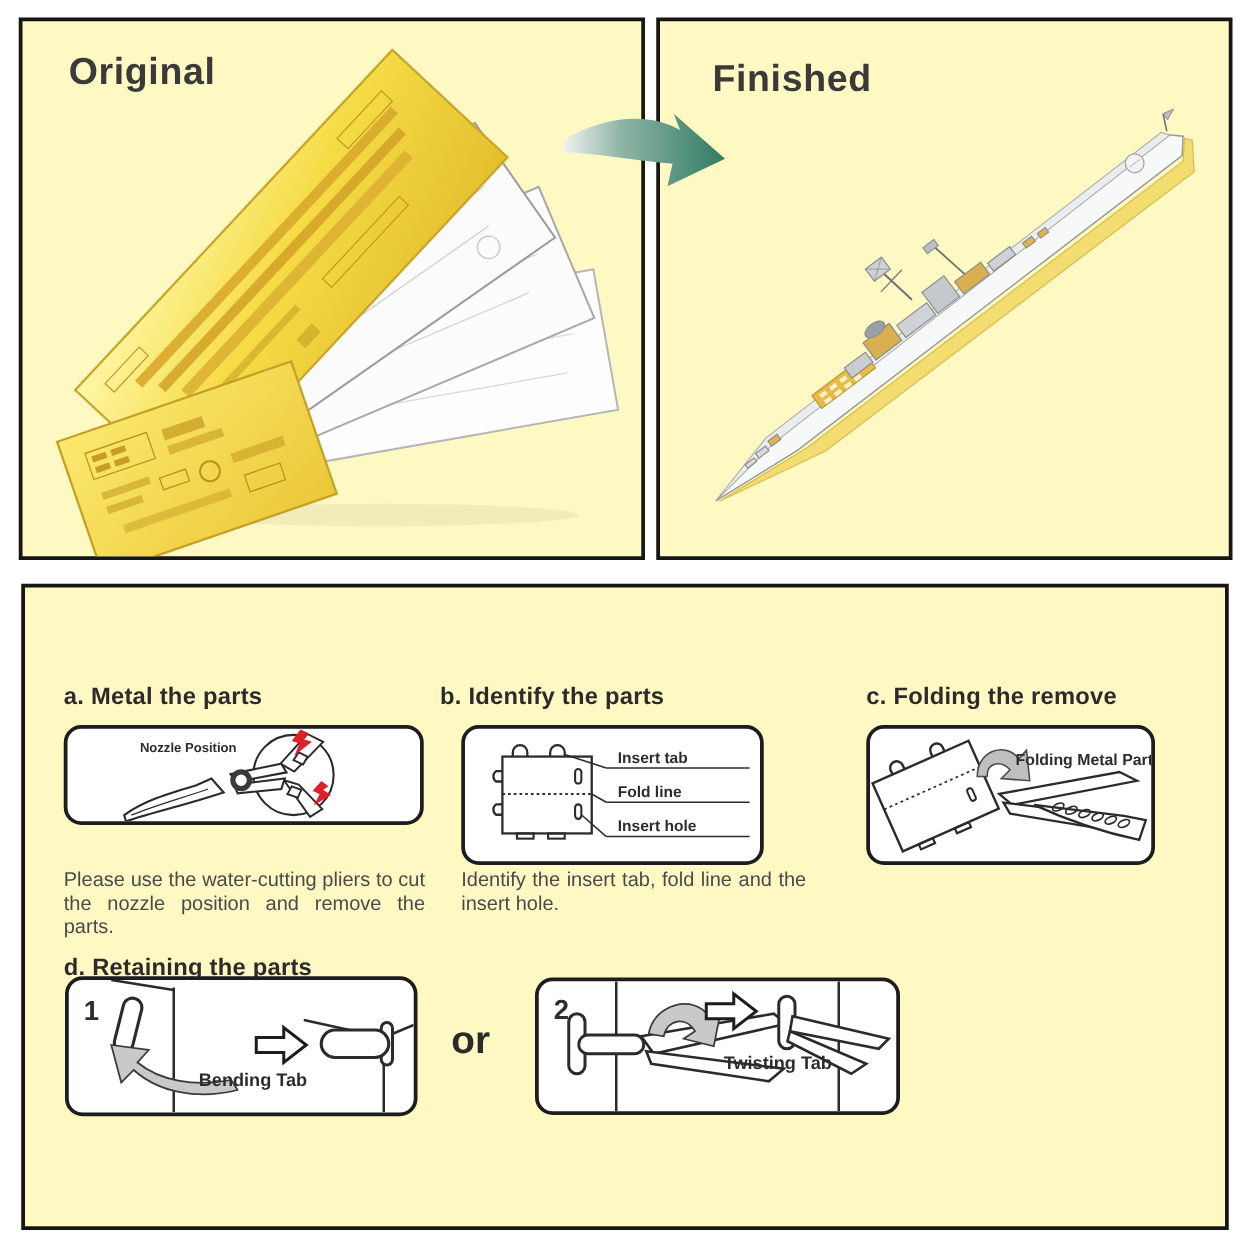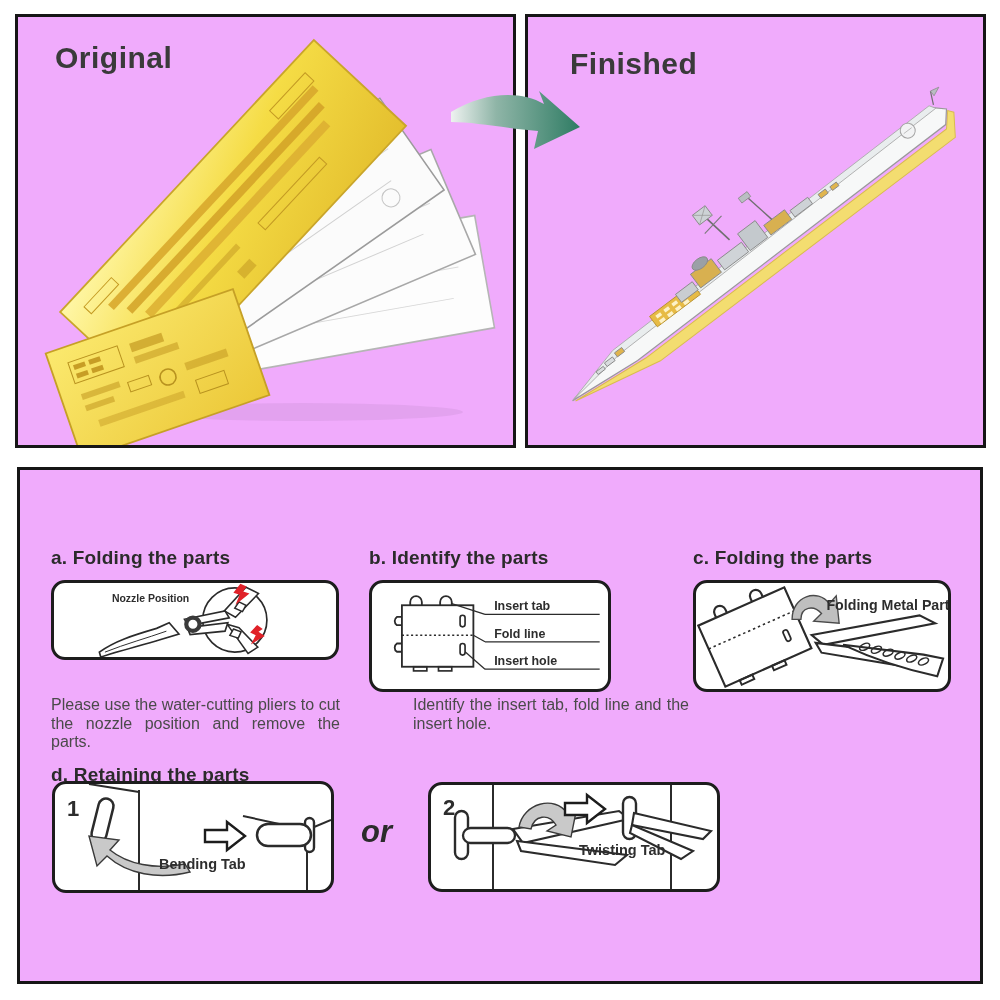--- a/index.html
+++ b/index.html
@@ -1,46 +1,46 @@
 <!DOCTYPE html>
 <html><head>
 <meta charset="utf-8">
 <style>
   * { margin:0; padding:0; box-sizing:border-box; }
   html,body { width:1000px; height:1000px; background:#ffffff;
     font-family:"Liberation Sans", sans-serif; position:relative; overflow:hidden; }
-  .panel { position:absolute; background:#f0abfc; border:3px solid #161616; }
+  .panel { position:absolute; background:#fef9c3; border:3px solid #161616; }
   #panel-original { left:15px; top:14px; width:501px; height:434px; }
   #panel-finished { left:525px; top:14px; width:461px; height:434px; }
   #panel-install  { left:17px; top:467px; width:966px; height:517px; }
   .panel-title { position:absolute; font-size:30px; font-weight:bold; color:#3a3a3a; letter-spacing:.5px; }
   #panel-original .panel-title { left:37px; top:24px; }
   #panel-finished .panel-title { left:42px; top:30px; }
   .art { position:absolute; left:0; top:0; width:100%; height:100%; }
   #transform-arrow { position:absolute; left:448px; top:82px; width:136px; height:78px; z-index:6; }
 
   .inst-heading { position:absolute; left:31px; top:44px; font-size:23px; color:#363636; letter-spacing:.3px; }
   .inst-heading .bullet { font-size:15px; vertical-align:3px; margin-right:9px; }
   .step-title { position:absolute; font-size:19px; font-weight:bold; color:#2b2b2b; letter-spacing:.2px; }
   #title-a { left:31px; top:77px; }
-  #title-b { left:349px; top:77px;text-align:right; }
+  #title-b { left:332px; top:77px;text-align:right; }
   #title-c { left:673px; top:77px; }
   #title-d { left:31px; top:278px;margin-top:16px; }
   .diagram-box { position:absolute; background:#fff; border:3px solid #1d1d1d; border-radius:14px; overflow:hidden; }
   #box-a  { left:31px;  top:110px; width:288px; height:80px; }
   #box-b  { left:349px; top:110px; width:242px; height:112px; }
-  #box-c  { left:673px; top:110px; width:258px; height:112px; }
+  #box-c  { left:673px; top:110px; width:231px; height:112px; }
   #box-d1 { left:32px;  top:311px; width:282px; height:112px; }
   #box-d2 { left:408px; top:312px; width:292px; height:110px; }
   .diagram-box svg { display:block; width:100%; height:100%; }
   .caption { position:absolute; font-size:16px; line-height:1.16; color:#4a4a4a; text-align:justify; }
   #cap-a { left:31px;  top:226px; width:289px; }
-  #cap-b { left:349px; top:226px; width:276px;margin-left:44px; }
+  #cap-b { left:349px; top:226px; width:276px; }
   #cap-c { left:673px; top:226px; width:264px; }
-  #or-label { position:absolute; left:341px; top:344px; font-size:31px; font-weight:bold; color:#2b2b2b;font-style:italic; }
+  #or-label { position:absolute; left:341px; top:344px; font-size:31px; font-weight:bold; color:#2b2b2b; }
   svg text { font-family:"Liberation Sans", sans-serif; fill:#2d2d2d; }
   svg .dlabel { font-weight:bold; font-size:15px; }
   svg .dnum { font-weight:bold; font-size:22px; }
 </style>
 </head>
 <body>
 
 <div class="panel" id="panel-original">
   <div class="panel-title">Original</div>
   <svg class="art" viewBox="0 0 495 428" aria-hidden="true">
@@ -178,23 +178,23 @@
       <stop offset="0" stop-color="#eef2f0"></stop>
         <stop offset="0.35" stop-color="#8fb5a7"></stop>
         <stop offset="1" stop-color="#2f7c64"></stop>
     </linearGradient>
   </defs>
   <path d="M3,30 C36,10 72,8 96,22 L91,9 L132,45 L86,67 L90,49 C56,46 26,40 3,40 Z" fill="url(#grnGrad)"></path>
 </svg>
 
 <div class="panel" id="panel-install">
 
-  <div class="step-title" id="title-a">a. Folding the parts</div>
+  <div class="step-title" id="title-a">a. Metal the parts</div>
   <div class="step-title" id="title-b">b. Identify the parts</div>
-  <div class="step-title" id="title-c">c. Folding the parts</div>
+  <div class="step-title" id="title-c">c. Folding the remove</div>
 
   <div class="diagram-box" id="box-a">
     <svg viewBox="0 0 282 106" aria-hidden="true">
       <circle cx="198" cy="53" r="46" fill="#fff" stroke="#2b2b2b" stroke-width="2.4"></circle>
 
       <g fill="#fff" stroke="#2b2b2b" stroke-width="2.2">
         <polygon points="214,6 232,15 199,49 183,40"></polygon>
         <polygon points="204,27 214,32 209,41 198,36"></polygon>
         <polygon points="187,59 204,64 231,92 217,101"></polygon>
         <polygon points="196,66 207,70 203,79 191,75"></polygon>

